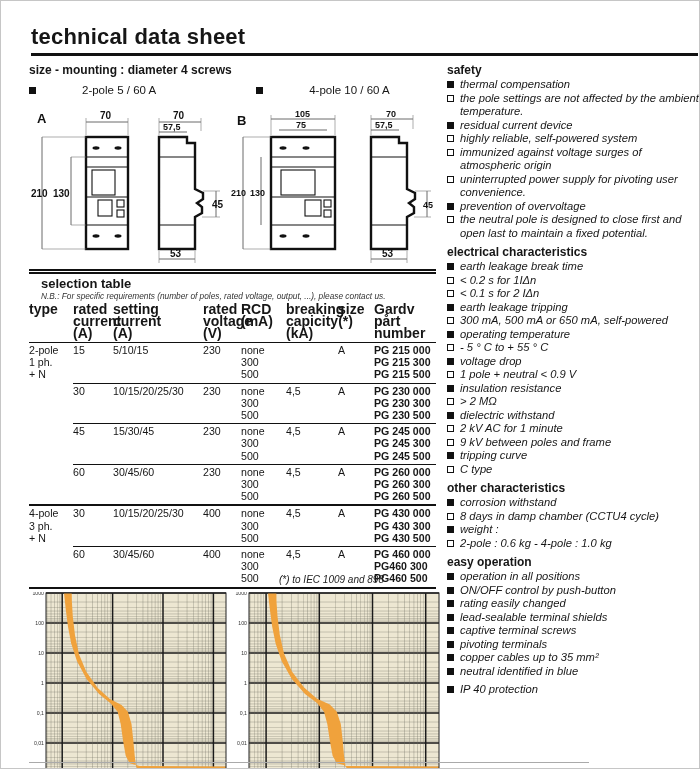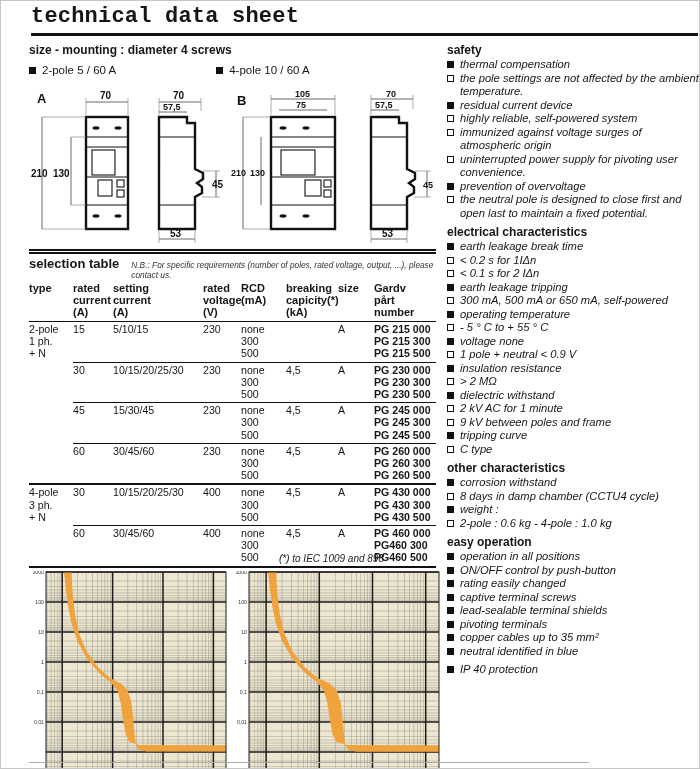--- a/index.html
+++ b/index.html
@@ -1,45 +1,45 @@
 <!DOCTYPE html>
 <html><head>
 <meta charset="utf-8">
 <style>
   html,body{margin:0;padding:0;background:#e8e8e8;}
   .page{position:relative;width:698px;height:767px;background:#fff;border:1px solid #c6c6c6;
         font-family:"Liberation Sans","DejaVu Sans",sans-serif;color:#161616;overflow:hidden;}
-  .page-title{margin:4px 0 0 30px;font-size:22px;font-weight:bold;letter-spacing:.2px;line-height:24px;font-family:Liberation Mono, monospace;}
+  .page-title{margin:24px 0 0 30px;font-size:22px;font-weight:bold;letter-spacing:.2px;line-height:24px;}
   .title-rule{margin:4px 0 0 30px;width:667px;height:3px;background:#111;}
   .main{display:flex;padding-left:28px;}
   .left-col{width:409px;flex:none;}
   .right-col{width:253px;flex:none;margin-left:9px;padding-top:7px;}
 
   .sec-heading{margin-top:7px;font-size:12px;font-weight:bold;}
   .variants{margin-top:7px;display:flex;font-size:11.5px;}
-  .variant{display:flex;align-items:center;}
+  .variant{display:flex;align-items:center;gap:40px;}
   .variant+.variant{margin-left:100px;}
   .sq{width:7px;height:7px;background:#111;display:inline-block;margin-right:6px;flex:none;}
 
   .drawings{margin-top:5px;display:flex;}
   .drawings svg{display:block;}
   .dline{stroke:#444;stroke-width:0.8;fill:none;}
   .eline{stroke:#777;stroke-width:0.6;fill:none;}
   .body-shape{stroke:#111;stroke-width:2.4;fill:#fff;}
   .inner-shape{stroke:#111;stroke-width:1.1;fill:none;}
   .dimlbl{font:bold 10px "Liberation Sans",sans-serif;fill:#111;}
   .dimlbl.sm{font-size:9px;}
   .viewlbl{font:bold 13px "Liberation Sans",sans-serif;fill:#111;}
 
   .selection-table{margin-top:3px;width:407px;}
-  .st-head{border-top:5px double #111;padding:2px 0 1px 0;display:flex;align-items:baseline;}
+  .st-head{border-top:5px double #111;padding:2px 0 1px 0;display:flex;align-items:baseline;flex-direction:column;}
   .st-title{font-size:13px;font-weight:bold;flex:none;}
   .st-note{font-size:8.3px;font-style:italic;color:#333;margin-left:12px;}
   table.sel{border-collapse:collapse;width:407px;table-layout:fixed;}
-  table.sel th{font-size:11px;font-weight:bold;text-align:left;vertical-align:top;
+  table.sel th{font-size:14px;font-weight:bold;text-align:left;vertical-align:top;
                white-space:pre-line;padding:1px 2px 3px 0;line-height:12px;border-bottom:1.5px solid #111;}
   table.sel td{font-size:10.6px;vertical-align:top;white-space:pre-line;padding:1px 2px 2px 0;line-height:12.2px;}
   table.sel tr.grp-first td{border-top:2px solid #111;}
   table.sel tr.sub td{border-top:1.5px solid #111;}
   table.sel td.part{font-weight:bold;}
   .footnote{font-size:10px;font-style:italic;color:#222;text-align:right;padding-right:52px;margin-top:-13px;}
   .table-bottom-rule{width:407px;height:2.5px;background:#111;margin-top:2px;}
 
   .charts{display:flex;margin-top:3px;}
   .chart{flex:none;}
@@ -584,21 +584,21 @@
           <div class="rc-item">
             <span class="blt f"></span>
             <span class="txt">operating temperature</span>
           </div>
           <div class="rc-item">
             <span class="blt o"></span>
             <span class="txt">- 5 ° C to + 55 ° C</span>
           </div>
           <div class="rc-item">
             <span class="blt f"></span>
-            <span class="txt">voltage none</span>
+            <span class="txt">voltage drop</span>
           </div>
           <div class="rc-item">
             <span class="blt o"></span>
             <span class="txt">1 pole + neutral &lt; 0.9 V</span>
           </div>
           <div class="rc-item">
             <span class="blt f"></span>
             <span class="txt">insulation resistance</span>
           </div>
           <div class="rc-item">
@@ -654,25 +654,25 @@
           <div class="rc-item">
             <span class="blt f"></span>
             <span class="txt">ON/OFF control by push-button</span>
           </div>
           <div class="rc-item">
             <span class="blt f"></span>
             <span class="txt">rating easily changed</span>
           </div>
           <div class="rc-item">
             <span class="blt f"></span>
+            <span class="txt">lead-sealable terminal shields</span>
+          </div>
+          <div class="rc-item">
+            <span class="blt f"></span>
             <span class="txt">captive terminal screws</span>
-          </div>
-          <div class="rc-item">
-            <span class="blt f"></span>
-            <span class="txt">lead-sealable terminal shields</span>
           </div>
           <div class="rc-item">
             <span class="blt f"></span>
             <span class="txt">pivoting terminals</span>
           </div>
           <div class="rc-item">
             <span class="blt f"></span>
             <span class="txt">copper cables up to 35 mm²</span>
           </div>
           <div class="rc-item">

